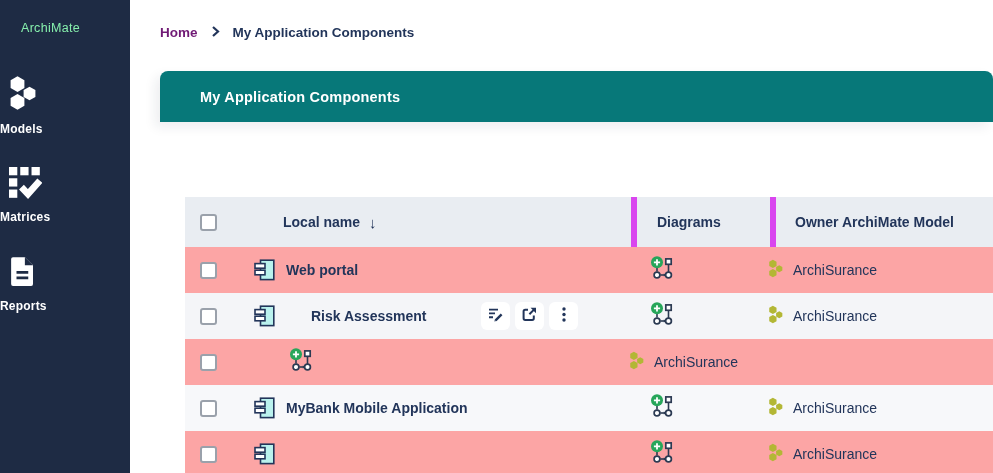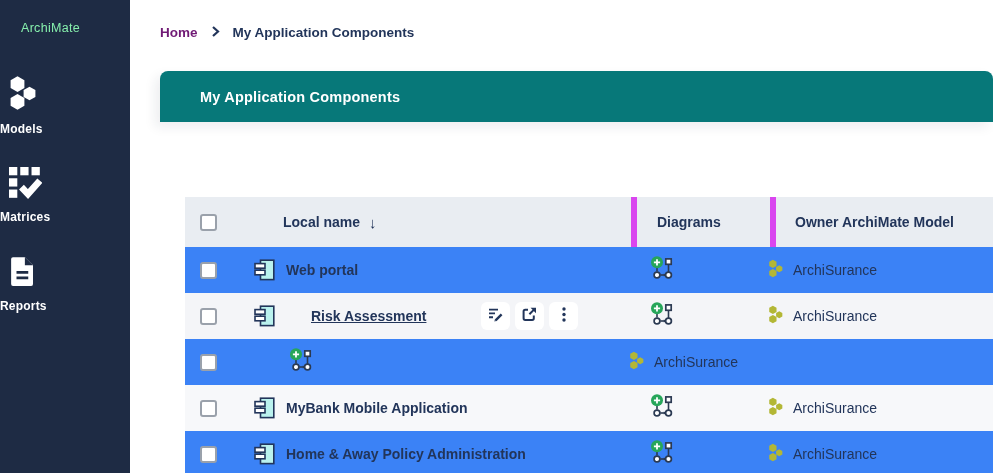--- a/index.html
+++ b/index.html
@@ -34,30 +34,30 @@
   .thead, .row { display:grid; grid-template-columns:40px 340px 118px 219px 1fr; align-items:center;gap:21px; }
   .thead { height:50px; background:#e9edf2; }
   .th { font-size:14px; font-weight:bold; color:#22355a; height:100%; display:flex; align-items:center; }
   .th.sep { border-left:6px solid #d946ef;margin-left:24px; }
   .th-check { padding-left:15px; }
   .th-name { padding-left:37px; gap:9px; }
   .th-diagrams { padding-left:20px; }
   .th-owner { padding-left:19px; }
   .sort-arrow { font-size:15px; font-weight:bold; color:#22355a; }
 
-  .row { height:46px; background:#3b82f6; }
+  .row { height:46px; background:#fca5a5; }
   .row.alt { background:#f7f8fa; }
   .row.hovered { background:#f4f5f8; }
   .cell-check { padding-left:15px; }
   .checkbox { width:17px; height:17px; border:2px solid #9aa1ab; border-radius:3px; background:#fff;
               display:block; cursor:pointer; }
   .cell-name { display:flex; align-items:center; position:relative; height:100%; }
   .comp-icon { margin-left:8px; flex:0 0 auto; display:flex; }
   .name { margin-left:11px; font-size:14px; font-weight:bold; color:#22355a; white-space:nowrap; }
-  .row.hovered .name { text-decoration:underline; cursor:pointer;margin-left:36px; }
+  .row.hovered .name { cursor:pointer;margin-left:36px; }
   .actions { display:none; position:absolute; right:8px; top:50%; transform:translateY(-50%); gap:5px; }
   .row.hovered .actions { display:flex; }
   .action-btn { width:29px; height:28px; background:#fff; border:none; border-radius:6px; cursor:pointer;
                 display:flex; align-items:center; justify-content:center; padding:0; }
   .cell-diagrams { padding-left:43px; display:flex; align-items:center; }
   .cell-owner { display:flex; align-items:center; padding-left:19px; gap:8px; }
   .owner-name { font-size:14px; color:#22355a; white-space:nowrap; }
 </style>
 </head>
 <body>
@@ -332,21 +332,20 @@
       <span class="checkbox"></span>
     </div>
     <div class="cell-name">
       <span class="comp-icon">
         <svg width="21" height="22" viewBox="0 0 21 22">
           <rect x="6.5" y="1.2" width="13.3" height="19.4" fill="#baf2ee" stroke="#22355a" stroke-width="1.6"></rect>
           <rect x="1" y="4.6" width="10" height="4.6" fill="#fff" stroke="#22355a" stroke-width="1.6"></rect>
           <rect x="1" y="11.2" width="10" height="4.6" fill="#fff" stroke="#22355a" stroke-width="1.6"></rect>
         </svg>
       </span>
-      <span class="name">Home &amp; Away Policy Administration</span>
 
     </div>
     <div class="cell-diagrams">
       <span>
         <svg width="25" height="24" viewBox="0 0 25 24">
           <path d="M18.5,8.5 V16 M7,12 V15.5" stroke="#2b3a52" stroke-width="1.6" fill="none"></path>
           <path d="M10.3,19 h4" stroke="#2b3a52" stroke-width="1.6" fill="none"></path>
           <polygon points="13.8,17.4 16.6,19 13.8,20.6" fill="#2b3a52"></polygon>
           <rect x="15.8" y="2.9" width="5.4" height="5.4" fill="#fff" stroke="#2b3a52" stroke-width="1.7"></rect>
           <circle cx="7" cy="19" r="2.9" fill="#fff" stroke="#2b3a52" stroke-width="1.7"></circle>

